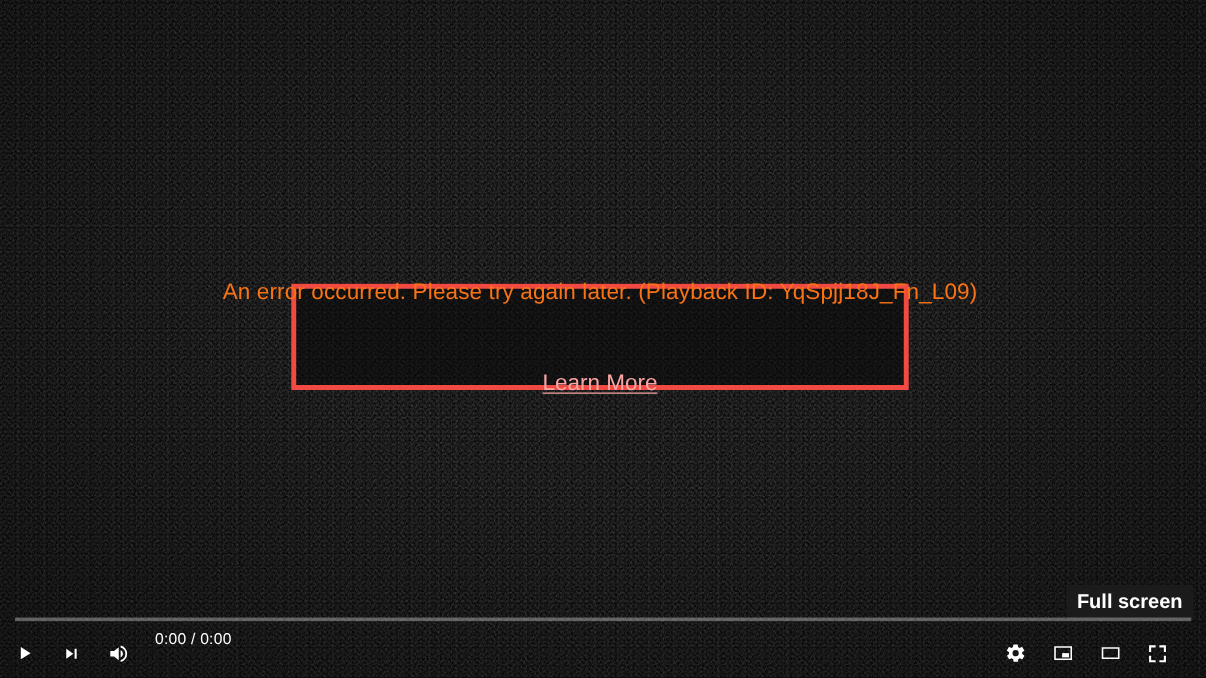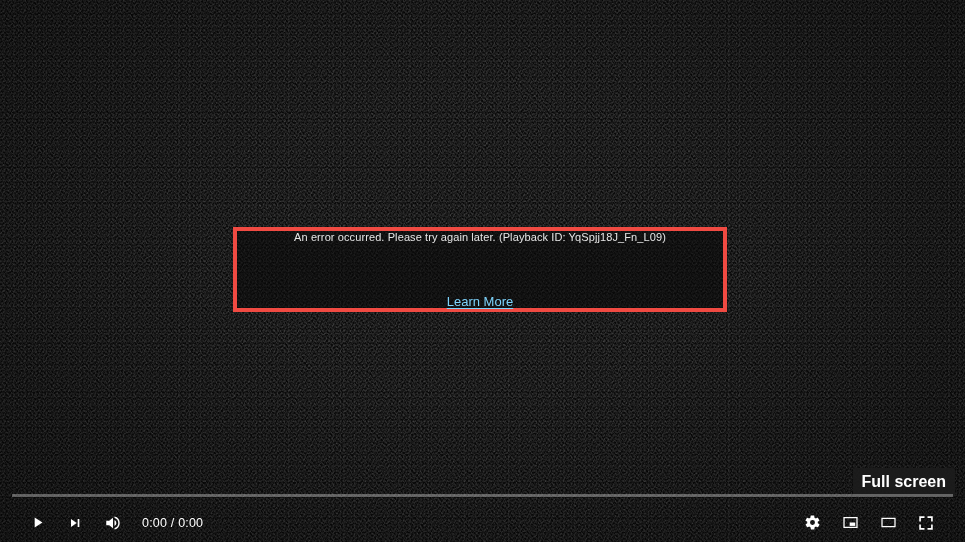--- a/index.html
+++ b/index.html
@@ -43,30 +43,30 @@
     width:494px; height:85px;
     border:4px solid #f04a42;
     background:rgba(10,10,10,.55);
     display:flex;
     flex-direction:column;
     align-items:center;
     justify-content:center;
     gap:10px;
   }
   #error-message {
-    color:#e5e5e5;
-    font-size:11px;
+    color:#f97316;
+    font-size:18px;
     line-height:1.3;
     letter-spacing:.1px;
     text-align:center;
     white-space:nowrap;
   }
   #learn-more {
-    color:#7dd3fc;
-    font-size:13px;
+    color:#fca5a5;
+    font-size:18px;
     text-decoration:underline;
     text-underline-offset:2px;
     cursor:pointer;
     margin-top:40px;
   }
 
   
   #tooltip {
     position:absolute;
     right:10px; top:468px;
@@ -97,21 +97,21 @@
     width:0%;
     background:#ff0000;
   }
   #control-row {
     position:absolute;
     left:0; right:0; top:9px;
     height:39px;
     display:flex;
     align-items:center;
   }
-  .ctl-left { display:flex; align-items:center; padding-left:18px; }
+  .ctl-left { display:flex; }
   .ctl-right { display:flex; align-items:center; margin-left:auto; padding-right:20px; }
 
   .btn {
     width:38px; height:38px;
     display:flex; align-items:center; justify-content:center;
     cursor:pointer;
     background:none; border:none;
   }
   .btn svg { display:block; fill:#ffffff; }
 

